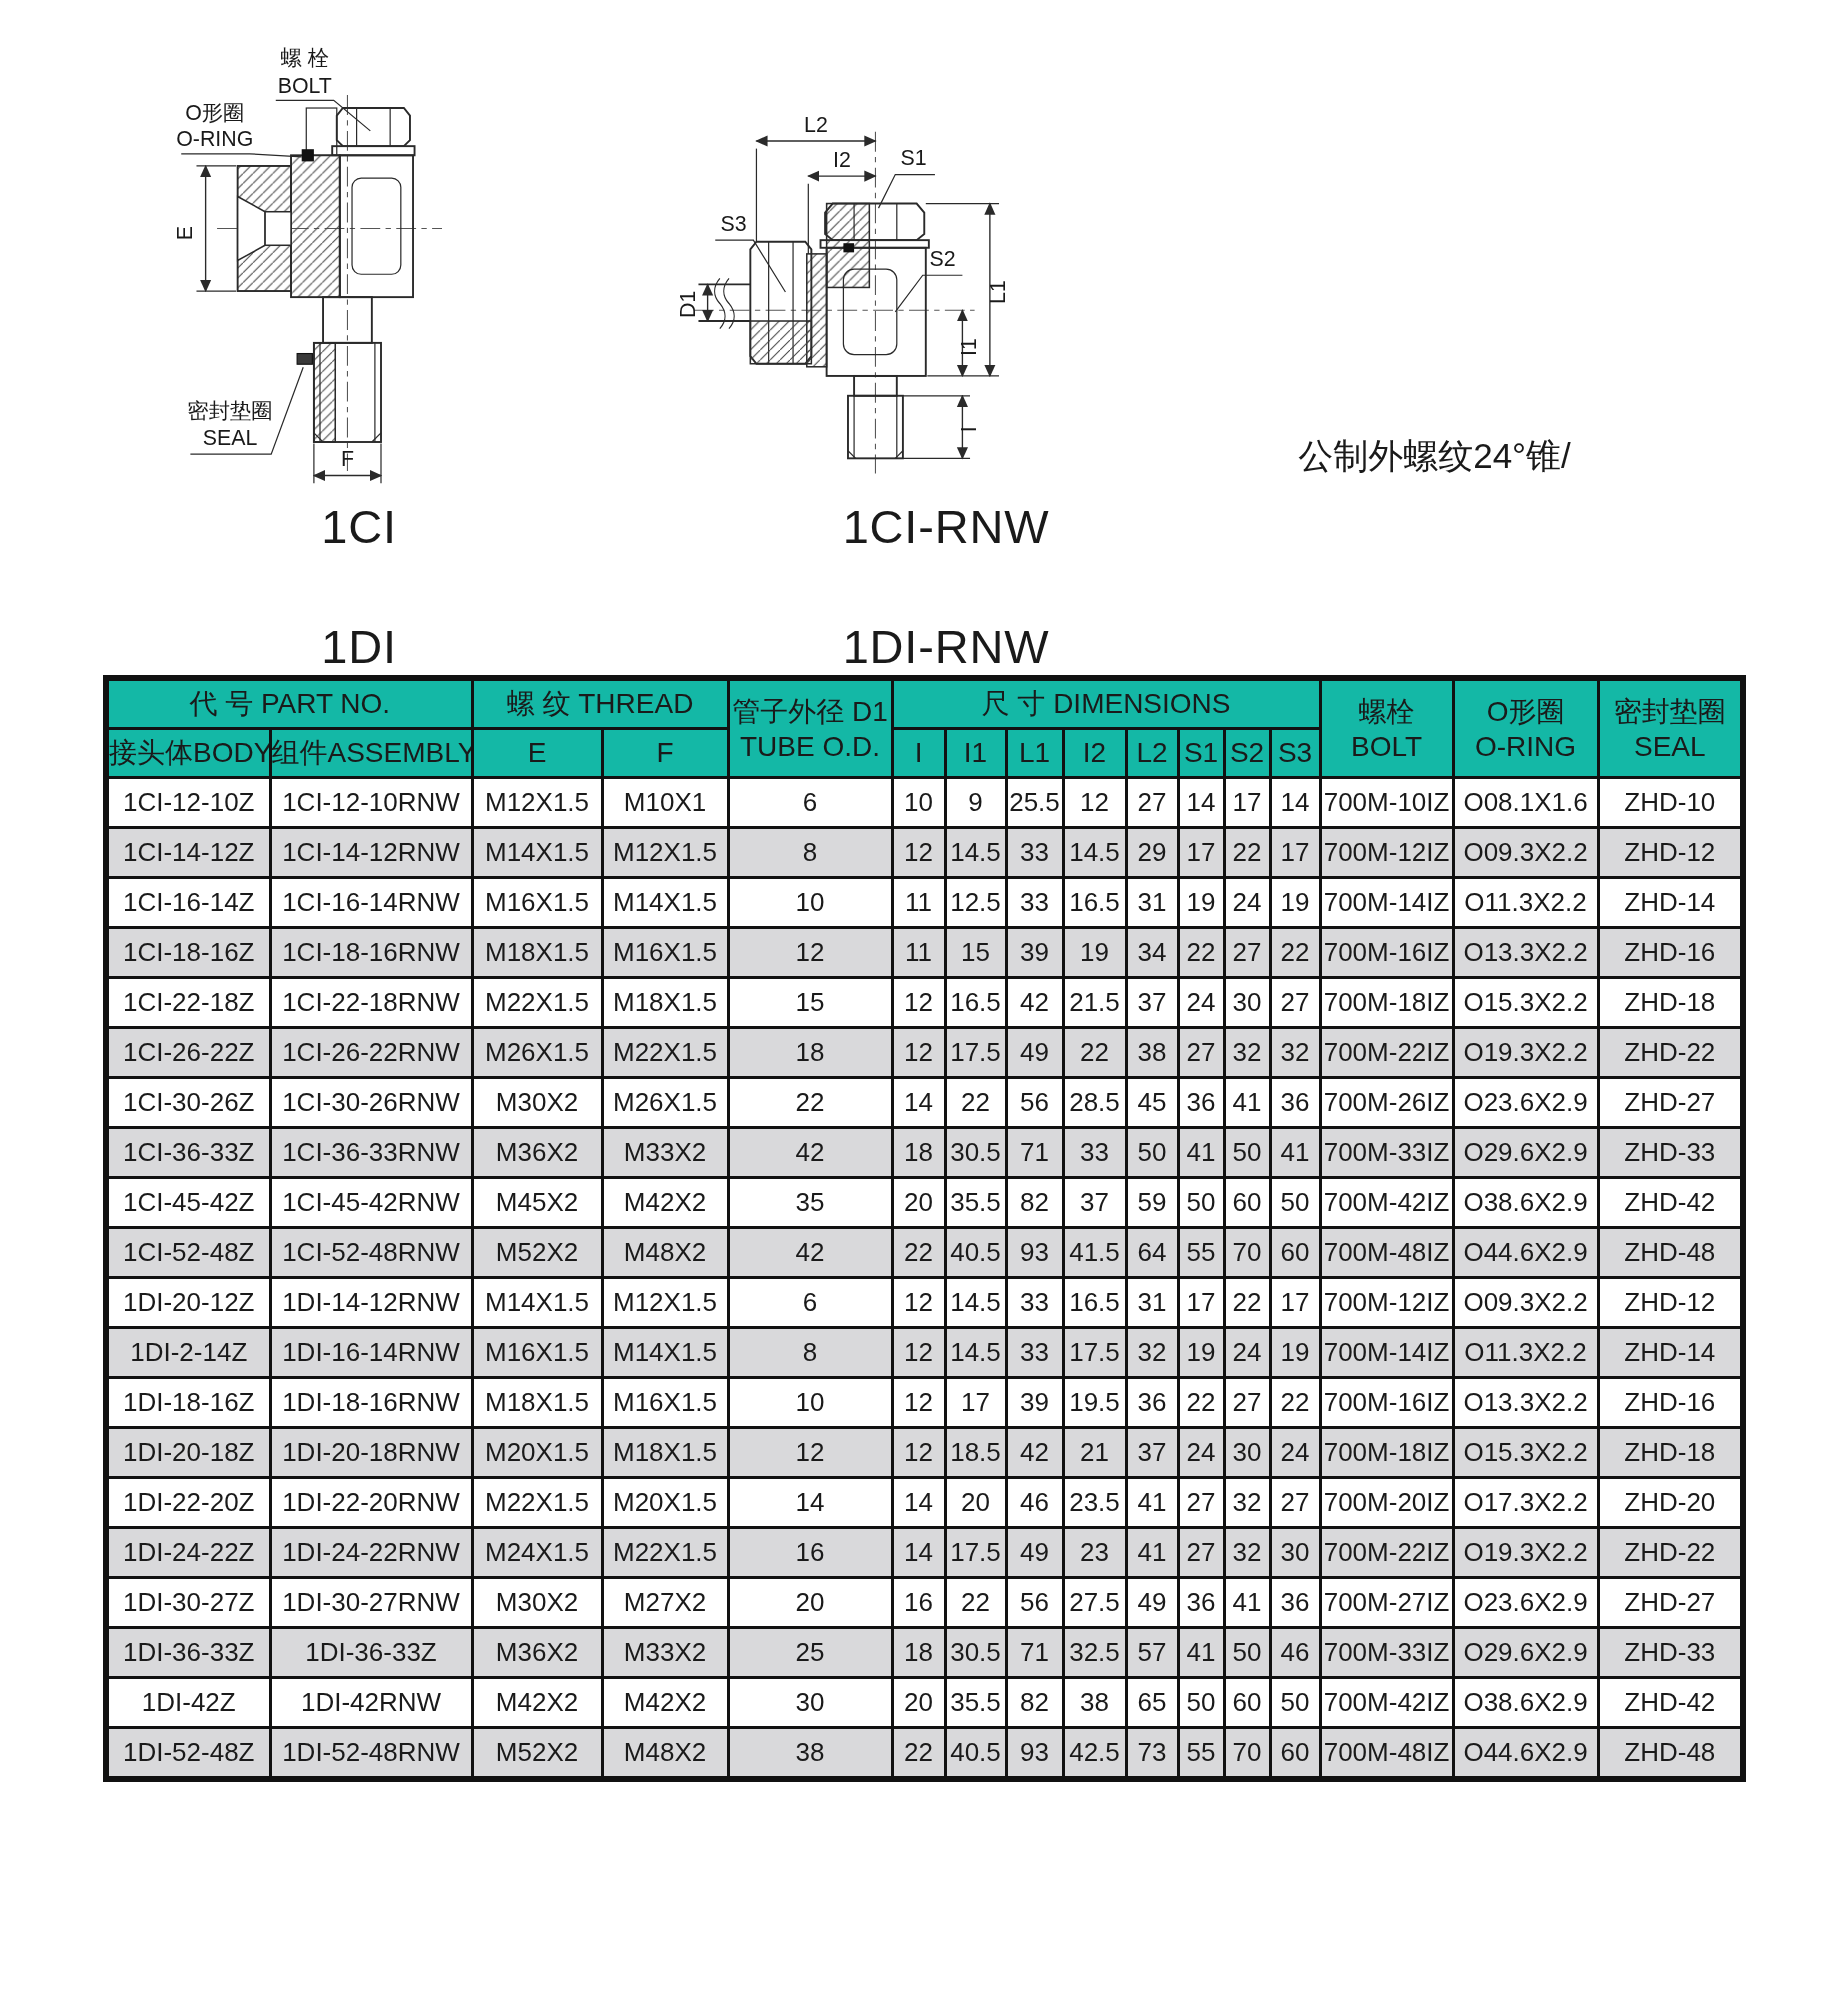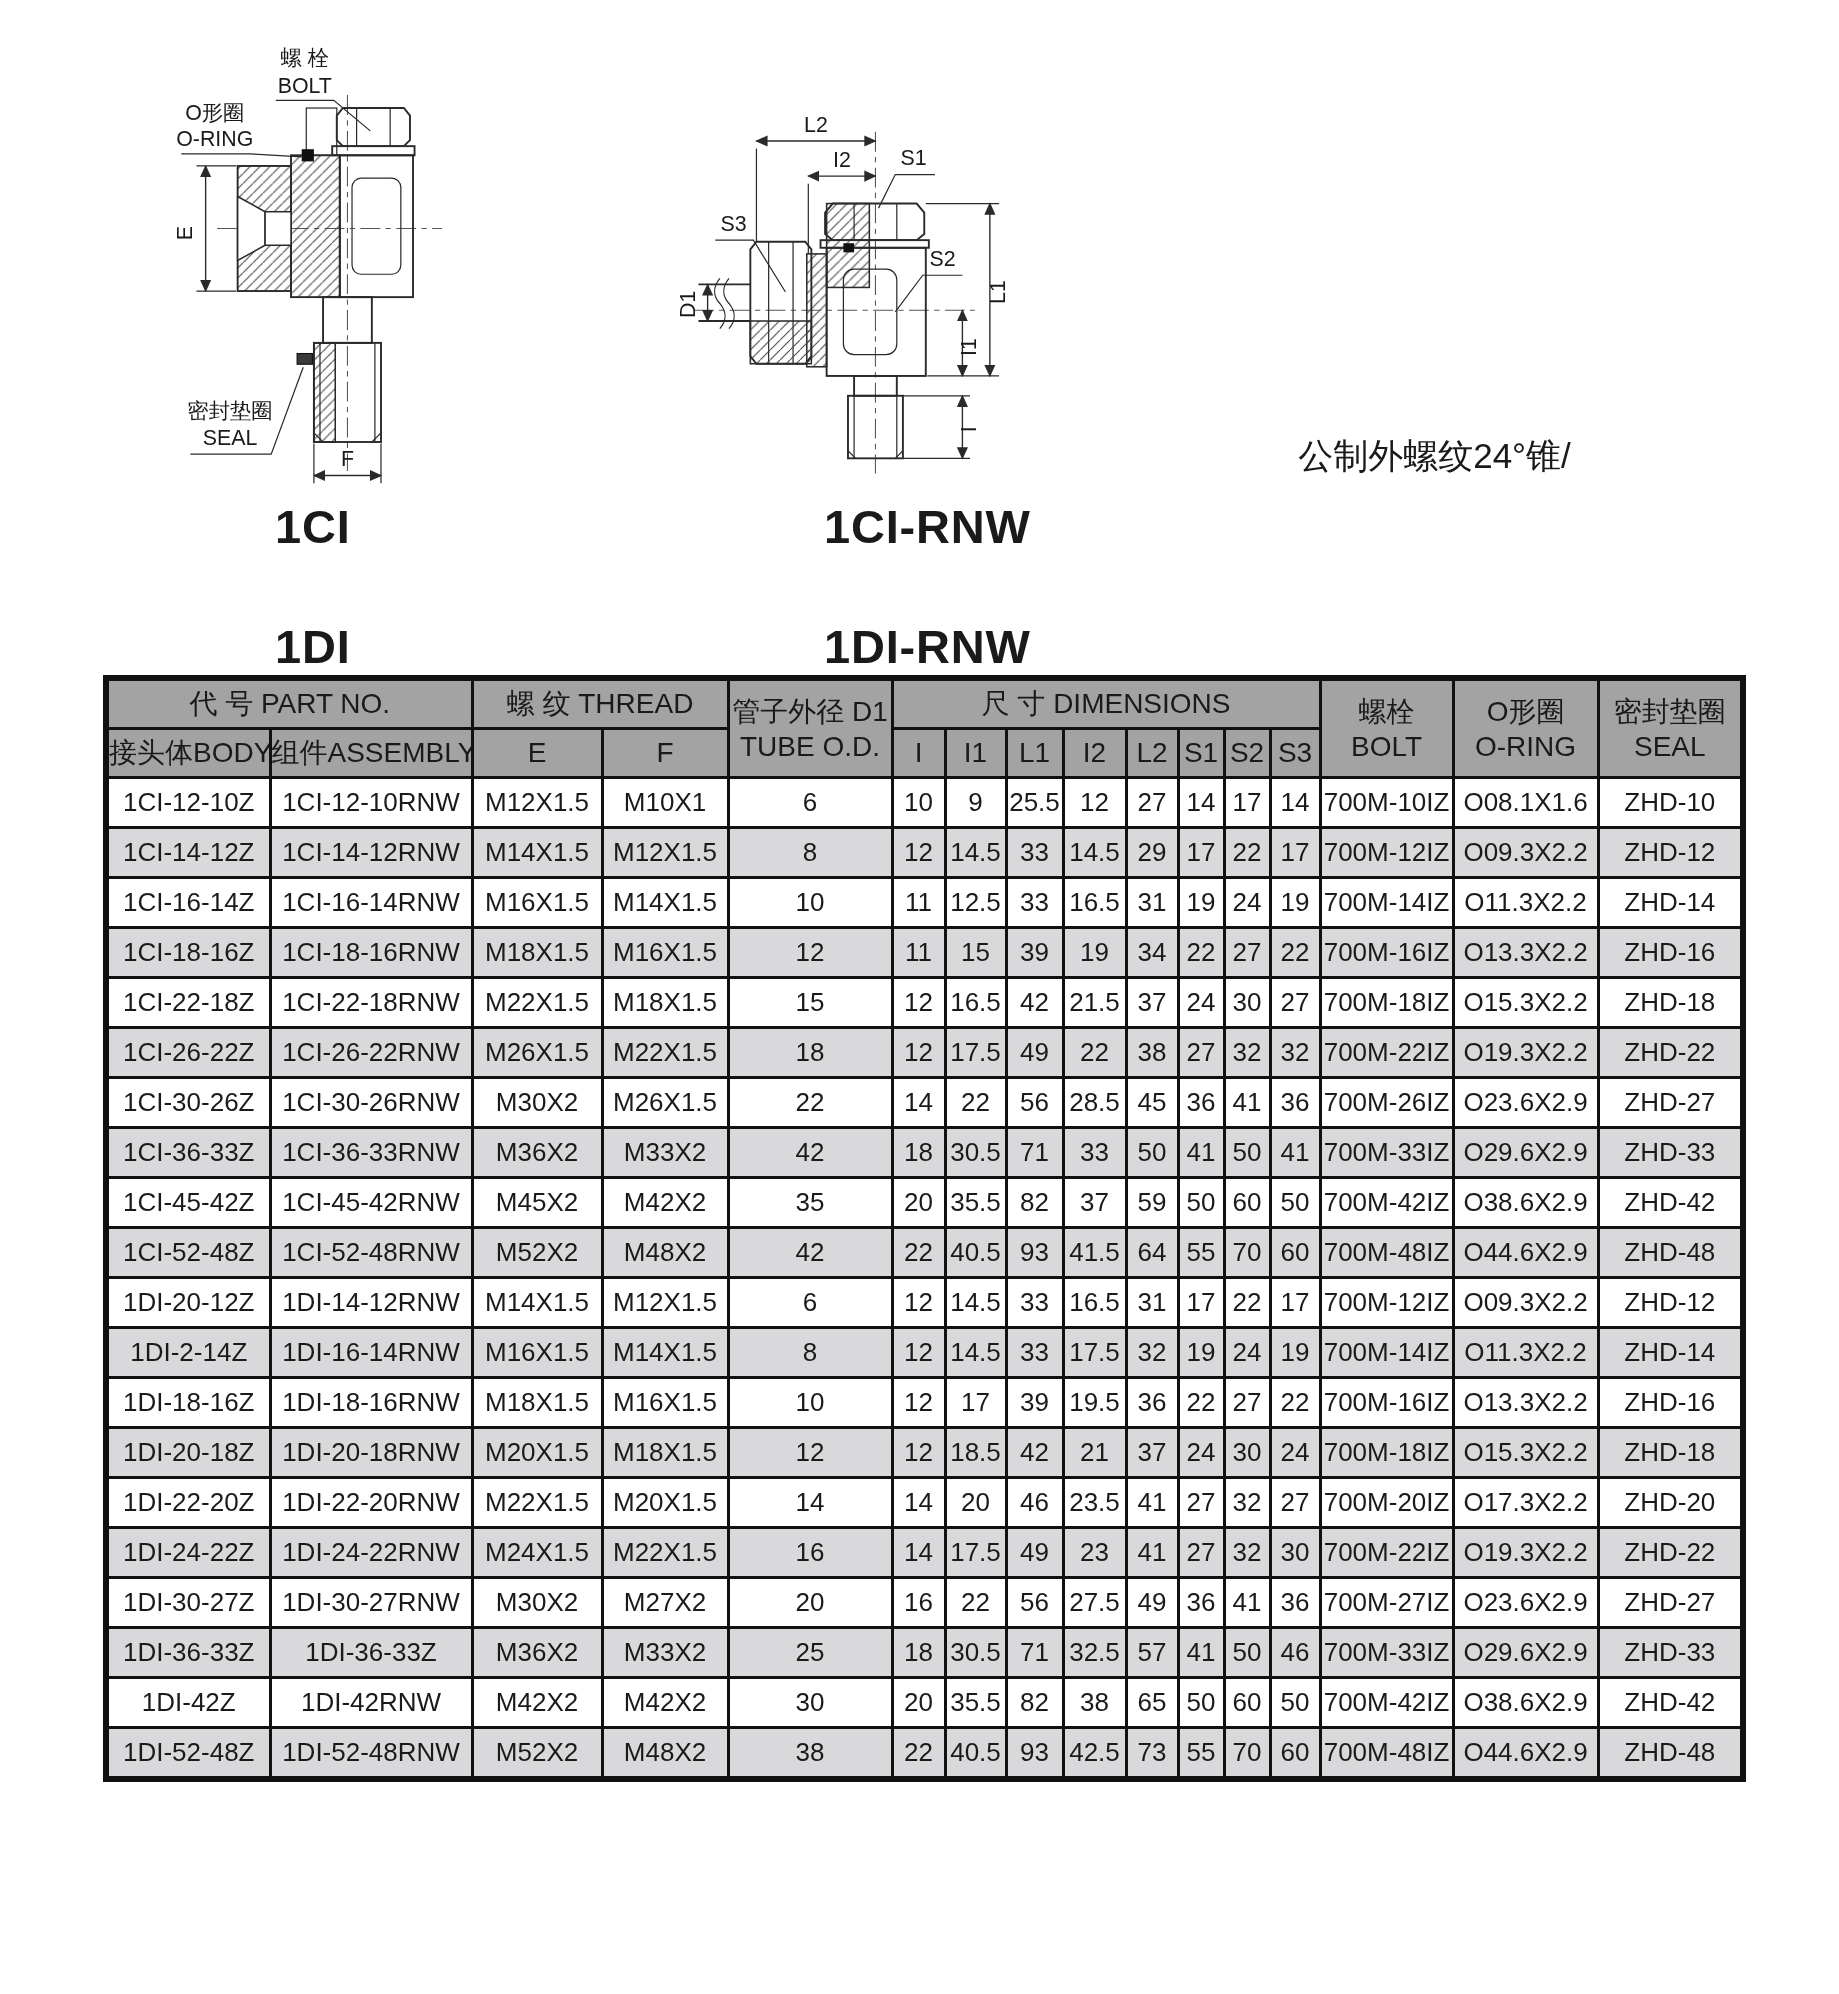--- a/index.html
+++ b/index.html
@@ -19,41 +19,41 @@
   .cl{stroke:#555;stroke-width:1.4;fill:none;stroke-dasharray:26 7 7 7;}
   .dim{stroke:#2a2a2a;stroke-width:1.8;fill:none;}
   .solidfill{fill:#111;stroke:none;}
   .seal{fill:#3a3a3a;stroke:#111;stroke-width:1.5;}
   .white{fill:#ffffff;stroke:#2a2a2a;stroke-width:2;}
   .lbl{font-size:28px;}
   .dimlbl{font-size:28px;}
   
   .model-title{
     position:absolute;top:497px;height:130px;
-    font-size:47px;font-weight:bold;letter-spacing:0.8px;
-    line-height:60px;white-space:pre;
+    font-size:47px;font-weight:normal;letter-spacing:0.8px;
+    line-height:60px;text-align:center;white-space:pre;
   }
   .model-title.left{left:275px;width:168px;}
   .model-title.center{left:824px;width:244px;}
   .description{
     position:absolute;left:1156px;top:429px;width:557px;
     text-align:center;font-size:35px;line-height:53px;
   }
   
   table.spec{
     position:absolute;left:103px;top:675px;
     width:1636px;border-collapse:collapse;table-layout:fixed;
     border:6.1px solid #111;
   }
   table.spec th, table.spec td{
     border:3.1px solid #111;
     text-align:center;vertical-align:middle;
     padding:0;overflow:hidden;white-space:nowrap;
   }
-  table.spec th{height:46px;font-size:28px;font-weight:normal;background:#a3a3a3;}
+  table.spec th{height:46px;font-size:28px;font-weight:normal;background:#14b8a6;}
   table.spec th .two{font-size:28px;line-height:35px;}
   table.spec td{height:47px;font-size:26px;background:#ffffff;}
   table.spec tr.shaded td{background:#d9d9db;}
 </style>
 </head>
 <body>
 
 <svg class="drawing-left" viewBox="0 0 700 640">
   <defs>
     <pattern id="h1" patternUnits="userSpaceOnUse" width="13" height="13">

